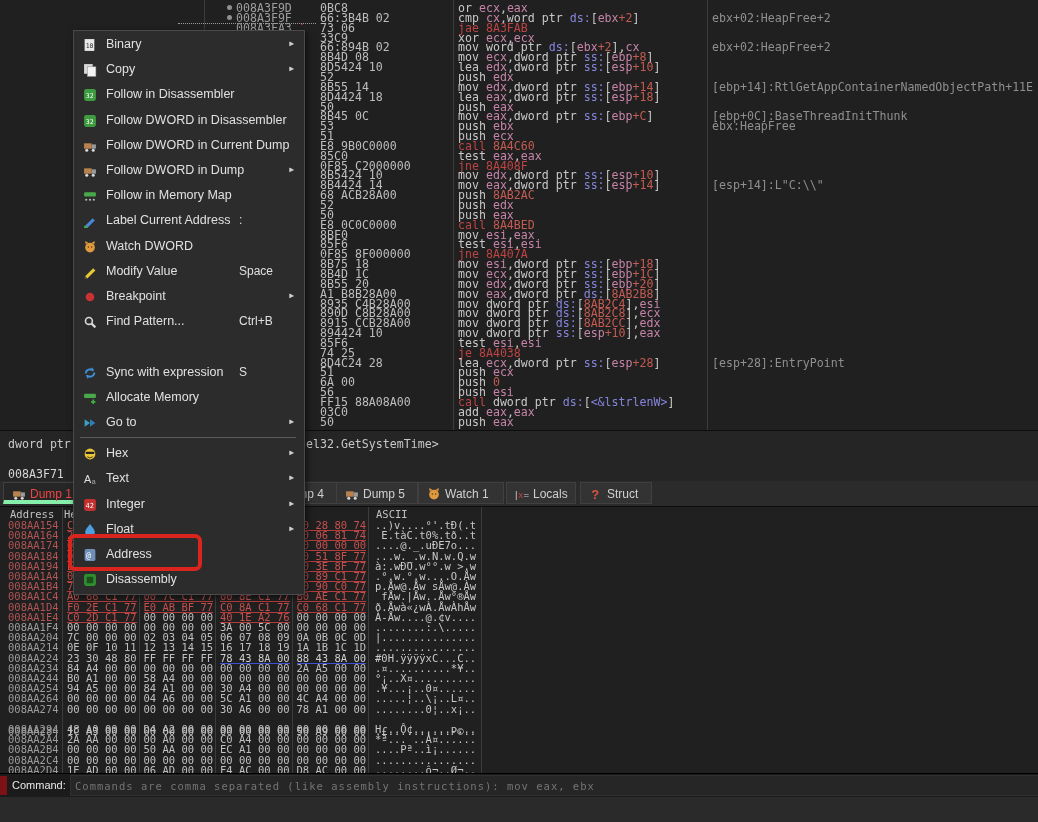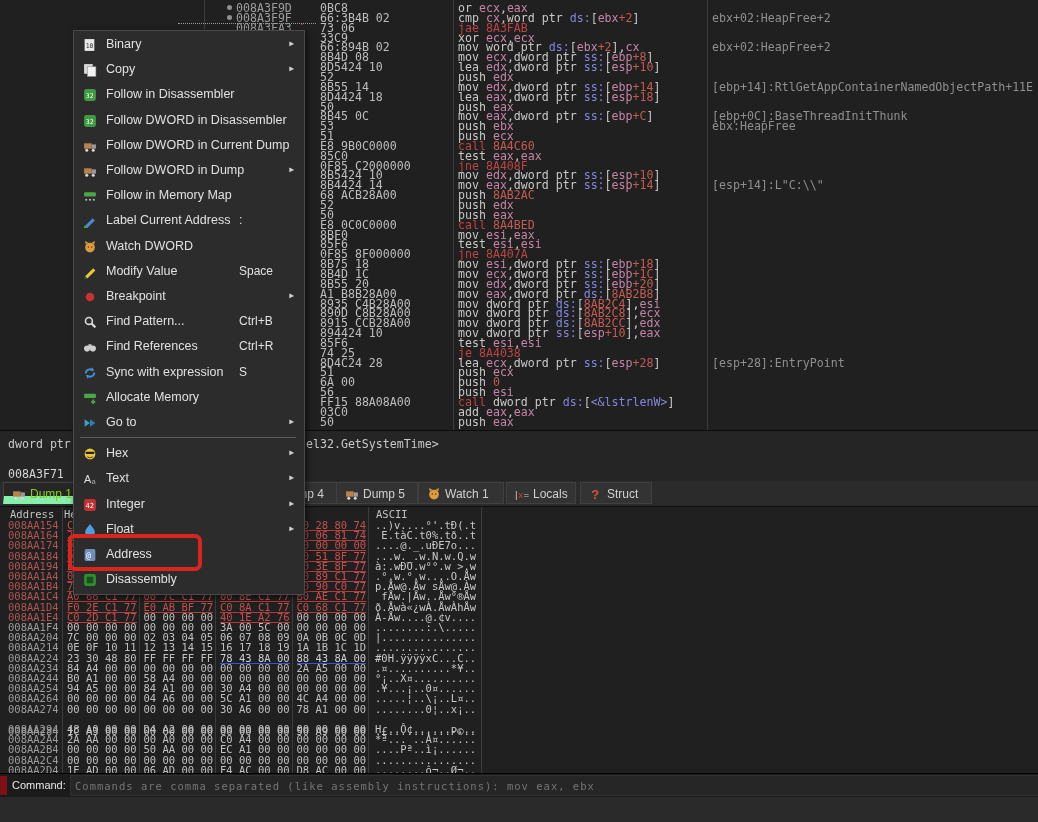--- a/index.html
+++ b/index.html
@@ -20,21 +20,21 @@
   .gutterdot{position:absolute;width:5px;height:5px;border-radius:50%;background:#8f8f8f;}
   #row3dots{position:absolute;left:178px;top:23px;width:138px;border-top:1px dotted #9a9a9a;}
   
   #infopane{position:absolute;left:0;top:430px;width:1038px;height:51px;background:#252525;
             border-top:1px solid #0d0d0d;}
   .infotext{position:absolute;font-size:11.6px;color:#c8c8c8;white-space:pre;}
   
   #tabbar{position:absolute;left:0;top:481px;width:1038px;height:25px;background:#2b2b2b;}
   .tab{position:absolute;top:1px;height:22px;background:#333333;border:1px solid #404040;
        box-sizing:border-box;font-size:12px;color:#d0d0d0;}
-  .tab.active{background:#262626;border-bottom:8px solid #86efac;color:#84cc16;}
+  .tab.active{background:#262626;border-bottom:4px solid #86efac;color:#ef4444;}
   .tab .ticon{position:absolute;left:8px;top:4px;width:14px;height:14px;}
   .tab .tlabel{position:absolute;left:26px;top:4px;white-space:pre;}
   
   #dumppane{position:absolute;left:0;top:506px;width:1038px;height:266px;background:#202020;
             border-top:1px solid #0d0d0d;}
   #dumppane .vsep{position:absolute;top:0;height:266px;width:1px;background:#3c3c3c;}
   .dh{position:absolute;top:1px;font-size:10.5px;color:#c2c2c2;white-space:pre;}
   .hrow{position:absolute;left:0;width:1038px;height:10px;font-size:10.5px;line-height:10px;white-space:pre;}
   .haddr{position:absolute;left:8px;}
   .a-r{color:#b25454;} .a-n{color:#9d9d9d;}
@@ -330,29 +330,20 @@
         <span class="marrow">▶</span>
       </div>
       <div class="mi" style="top: 278.2px;">
         <span class="micon"><svg width="14" height="14" viewBox="0 0 13 13">
             <circle cx="5.5" cy="5.5" r="3.2" fill="none" stroke="#d8d8d8" stroke-width="1.5"></circle>
             <line x1="8" y1="8" x2="11.5" y2="11.5" stroke="#d8d8d8" stroke-width="2"></line>
           </svg></span>
         <span class="mlabel">Find Pattern...</span>
         <span class="mshort">Ctrl+B</span>
       </div>
-      <div class="mi" style="top: 303.4px;">
-        <span class="micon"><svg width="14" height="14" viewBox="0 0 13 13">
-            <circle cx="3.8" cy="8" r="2.8" fill="#cfcfcf"></circle>
-            <circle cx="9.2" cy="8" r="2.8" fill="#cfcfcf"></circle>
-            <rect x="5" y="4" width="3" height="3.5" fill="#cfcfcf"></rect>
-          </svg></span>
-        <span class="mlabel">Find References</span>
-        <span class="mshort">Ctrl+R</span>
-      </div>
       <div class="mi" style="top: 328.6px;">
         <span class="micon"><svg width="14" height="14" viewBox="0 0 13 13">
             <path d="M2.5 7a4 4 0 0 1 7-2.6" fill="none" stroke="#3d8fd8" stroke-width="1.7"></path>
             <path d="M10.5 6a4 4 0 0 1-7 2.6" fill="none" stroke="#3d8fd8" stroke-width="1.7"></path>
             <path d="M9 1.2 L10 4.6 L6.6 4 Z" fill="#3d8fd8"></path>
             <path d="M4 11.8 L3 8.4 L6.4 9 Z" fill="#3d8fd8"></path>
           </svg></span>
         <span class="mlabel">Sync with expression</span>
         <span class="mshort">S</span>
       </div>

